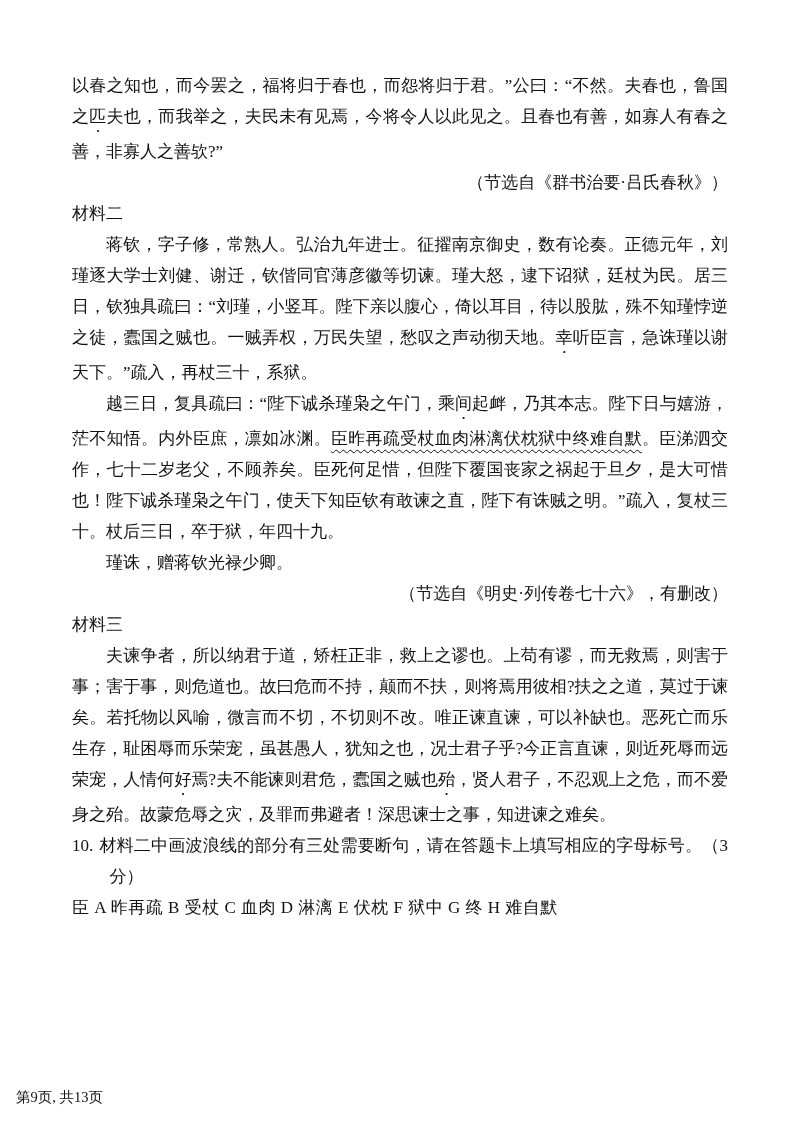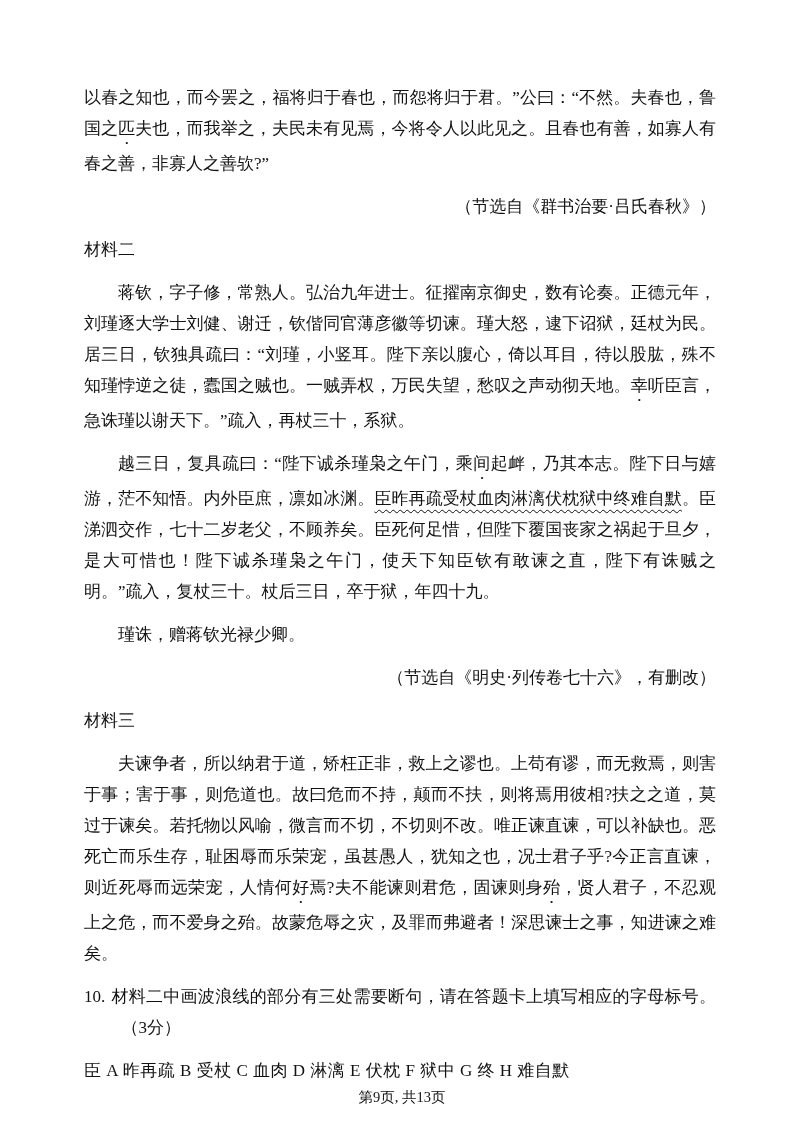--- a/index.html
+++ b/index.html
@@ -9,30 +9,30 @@
     height: 1131px;
     margin: 0 auto;
     background: #ffffff;
     box-sizing: border-box;
     padding: 70px 72px 0 72px;
     font-family: "Liberation Serif", "DejaVu Serif", serif;
     color: #121212;
     overflow: hidden;
   }
   .content { font-size: 17px; line-height: 31px; text-align: justify; }
-  .content p, .content h3 { margin: 12px; }
+  .content p, .content h3 { margin: 0; }
   .indent { text-indent: 2em; }
   .source { text-align: right; }
   .heading { font-size: 17px; font-weight: normal; line-height: 31px; }
   .question { padding-left: 2.2em; text-indent: -2.2em; }
   .q-num { margin-right: 0.35em; }
   .answer-line { text-align: left; margin-top: 14px; letter-spacing: 0.5px; }
   .footer {
-    position: absolute; left: 4px; right: 0; bottom: 24px;
-    text-align: center; font-size: 14.5px; color: #121212;
+    position: absolute; left: 16px; right: 0; bottom: 24px;
+    font-size: 14.5px; color: #121212;
     font-family: "Liberation Serif", "DejaVu Serif", serif;
   }
   
   .em-dot {
     -webkit-text-emphasis: filled dot;
     text-emphasis: filled dot;
     -webkit-text-emphasis-position: under;
     text-emphasis-position: under right;
   }
   .em-wavy {
@@ -60,21 +60,21 @@
     <p class="body-text indent"><span>蒋钦，字子修，常熟人。弘治九年进士。征擢南京御史，数有论奏。正德元年，刘瑾逐大学士刘健、谢迁，钦偕同官薄彦徽等切谏。瑾大怒，逮下诏狱，廷杖为民。居三日，钦独具疏曰：“刘瑾，小竖耳。陛下亲以腹心，倚以耳目，待以股肱，殊不知瑾悖逆之徒，蠹国之贼也。一贼弄权，万民失望，愁叹之声动彻天地。</span><span class="em-dot">幸</span><span>听臣言，急诛瑾以谢天下。”疏入，再杖三十，系狱。</span></p>
 
     <p class="body-text indent"><span>越三日，复具疏曰：“陛下诚杀瑾枭之午门，乘</span><span class="em-dot">间</span><span>起衅，乃其本志。陛下日与嬉游，茫不知悟。内外臣庶，凛如冰渊。</span><span class="em-wavy">臣昨再疏受杖血肉淋漓伏枕狱中终难自默</span><span>。臣涕泗交作，七十二岁老父，不顾养矣。臣死何足惜，但陛下覆国丧家之祸起于旦夕，是大可惜也！陛下诚杀瑾枭之午门，使天下知臣钦有敢谏之直，陛下有诛贼之明。”疏入，复杖三十。杖后三日，卒于狱，年四十九。</span></p>
 
     <p class="body-text indent"><span>瑾诛，赠蒋钦光禄少卿。</span></p>
 
     <p class="source">（节选自《明史·列传卷七十六》，有删改）</p>
 
     <h3 class="heading">材料三</h3>
 
-    <p class="body-text indent"><span>夫谏争者，所以纳君于道，矫枉正非，救上之谬也。上苟有谬，而无救焉，则害于事；害于事，则危道也。</span><span class="em-line">故曰危而不持，颠而不扶，则将焉用彼相?</span><span>扶之之道，莫过于谏矣。若托物以风喻，微言而不切，不切则不改。唯正谏直谏，可以补缺也。恶死亡而乐生存，耻困辱而乐荣宠，虽甚愚人，犹知之也，况士君子乎?今正言直谏，则近死辱而远荣宠，人情何</span><span class="em-dot">好</span><span>焉?夫不能谏则君危，固谏则身</span><span class="em-dot">殆</span><span>，贤人君子，不忍观上之危，而不爱身之殆。故蒙危辱之灾，及罪而弗避者！深思谏士之事，知进谏之难矣。</span></p>
+    <p class="body-text indent"><span>夫谏争者，所以纳君于道，矫枉正非，救上之谬也。上苟有谬，而无救焉，则害于事；害于事，则危道也。</span><span class="em-line">故曰危而不持，颠而不扶，则将焉用彼相?</span><span>扶之之道，莫过于谏矣。若托物以风喻，微言而不切，不切则不改。唯正谏直谏，可以补缺也。恶死亡而乐生存，耻困辱而乐荣宠，虽甚愚人，犹知之也，况士君子乎?今正言直谏，则近死辱而远荣宠，人情何</span><span class="em-dot">好</span><span>焉?夫不能谏则君危，蠹国之贼也</span><span class="em-dot">殆</span><span>，贤人君子，不忍观上之危，而不爱身之殆。故蒙危辱之灾，及罪而弗避者！深思谏士之事，知进谏之难矣。</span></p>
 
 
     <p class="question">
       <span class="q-num">10.</span><span>材料二中画波浪线的部分有三处需要断句，请在答题卡上填写相应的字母标号。（3分）</span>
     </p>
 
     <p class="answer-line">臣 A 昨再疏 B 受杖 C 血肉 D 淋漓 E 伏枕 F 狱中 G 终 H 难自默</p>
 
   </main>
 

